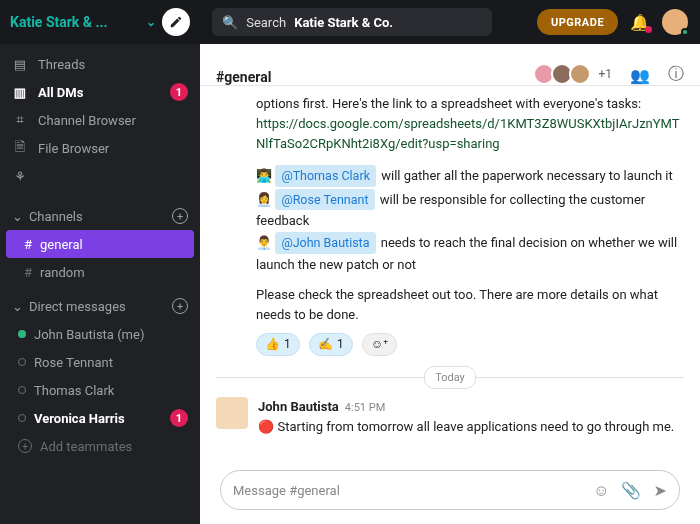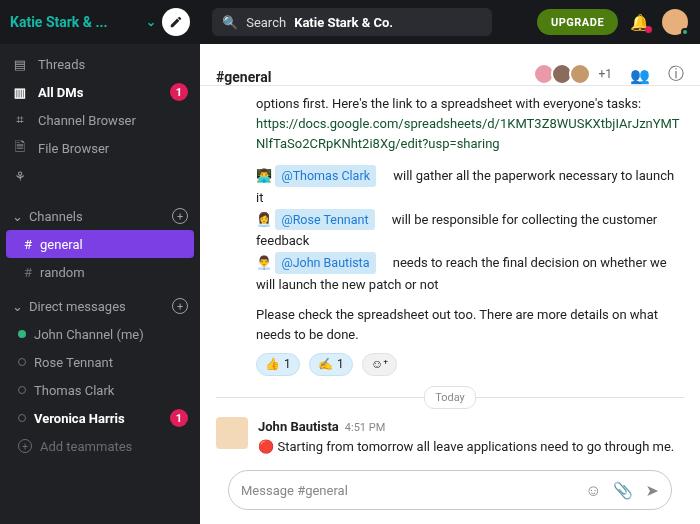--- a/index.html
+++ b/index.html
@@ -24,49 +24,49 @@
   .presence{width:8px;height:8px;border-radius:50%;flex-shrink:0}
   .presence.on{background:#2eb67d}
   .presence.off{border:1.5px solid #6b6d72;background:transparent;width:8px;height:8px}
   .add-tm{color:#6b6d72}
   .add-tm .ico{border:1.5px solid #6b6d72;border-radius:50%;width:14px;height:14px;display:flex;align-items:center;justify-content:center;font-size:10px}
 
   .main{flex:1;display:flex;flex-direction:column;min-width:0}
   .topbar{height:44px;background:#18191d;display:flex;align-items:center;padding:0 12px;gap:12px}
   .search{flex:0 0 280px;background:#2a2c31;border-radius:6px;height:28px;display:flex;align-items:center;color:#ddd;padding:0 10px;font-size:13px;gap:8px}
   .search b{color:#fff}
-  .upgrade{background:#4d7c0f;color:#fff;border-radius:14px;height:26px;padding:0 14px;font-size:11px;font-weight:700;letter-spacing:.5px;display:flex;align-items:center}
+  .upgrade{background:#a16207;color:#fff;border-radius:14px;height:26px;padding:0 14px;font-size:11px;font-weight:700;letter-spacing:.5px;display:flex;align-items:center}
   .sp{flex:1}
   .bell{position:relative;color:#ddd;font-size:16px}
   .bell .dot{position:absolute;right:-2px;bottom:-1px;width:7px;height:7px;background:#e01e5a;border-radius:50%}
   .avatar{width:26px;height:26px;border-radius:50%;background:#e7b07a;position:relative}
   .avatar .st{position:absolute;right:-1px;bottom:-1px;width:8px;height:8px;background:#2eb67d;border:2px solid #18191d;border-radius:50%}
 
   .chan-head{height:42px;display:flex;align-items:flex-end;padding:0 16px;border-bottom:1px solid #e6e6e6;gap:8px}
   .chan-title{font-weight:700;font-size:14px;color:#222}
   .members{display:flex;align-items:center;margin-left:auto;gap:2px}
   .mface{width:22px;height:22px;border-radius:50%;margin-left:-6px;border:2px solid #fff}
   .mcount{font-size:12px;color:#666;margin-left:6px}
   .hicon{color:#666;font-size:16px;margin-left:10px}
 
   .scroll{flex:1;overflow-y:auto;padding:8px 16px 8px 16px;font-size:13px;line-height:1.55;color:#222}
   .scroll a{color:#14532d;text-decoration:none;word-break:break-all}
   .msg-body{padding-left:40px}
-  .mention{display:inline-block;background:#cfe8f7;color:#1d7bd6;border-radius:3px;padding:1px 6px;font-size:12.5px;margin:1px 14px 1px 0}
+  .mention{display:inline-block;background:#cfe8f7;color:#1d7bd6;border-radius:3px;padding:1px 6px;font-size:12.5px;margin:1px 2px 1px 0}
   .rx{display:inline-flex;align-items:center;gap:4px;background:#dbeffb;border:1px solid #bfe0f5;border-radius:12px;padding:1px 8px;font-size:12px;margin-right:6px}
   .rx.add{background:#f1f1f1;border-color:#e0e0e0}
   .divider{display:flex;align-items:center;margin:10px 0 8px}
   .divider::before,.divider::after{content:"";flex:1;height:1px;background:#e0e0e0}
   .divider span{font-size:11px;color:#888;background:#fff;padding:2px 10px;border:1px solid #e0e0e0;border-radius:10px}
   .msg{display:flex;gap:10px;margin-top:4px}
   .msg .av{width:32px;height:32px;border-radius:4px;background:#f3d9b7;flex-shrink:0}
   .msg .name{font-weight:700}
   .msg .time{font-size:11px;color:#888;margin-left:6px}
 
-  .composer{padding:10px 28px 14px}
+  .composer{padding:10px 20px 14px}
   .compose-box{border:1.5px solid #c9c9c9;border-radius:22px;height:40px;display:flex;align-items:center;padding:0 12px;color:#888;font-size:13px;gap:10px}
   .compose-box .tools{margin-left:auto;display:flex;gap:12px;color:#888;font-size:16px}
 </style>
 </head>
 <body>
 
 <div class="sidebar">
   <div class="ws-head">
     <span class="ws-title">Katie Stark &amp; ...</span>
     <span class="chev">⌄</span>
@@ -113,21 +113,21 @@
       <span>random</span>
     </div>
 
   <div class="sec-head">
     <span>⌄</span>
     <span>Direct messages</span>
     <span class="plus">+</span>
   </div>
   <div class="dm-item">
       <span class="presence on"></span>
-      <span>John Channel (me)</span>
+      <span>John Bautista (me)</span>
     </div>
   <div class="dm-item">
       <span class="presence off"></span>
       <span>Rose Tennant</span>
     </div>
   <div class="dm-item">
       <span class="presence off"></span>
       <span>Thomas Clark</span>
     </div>
   <div class="dm-item bold">

